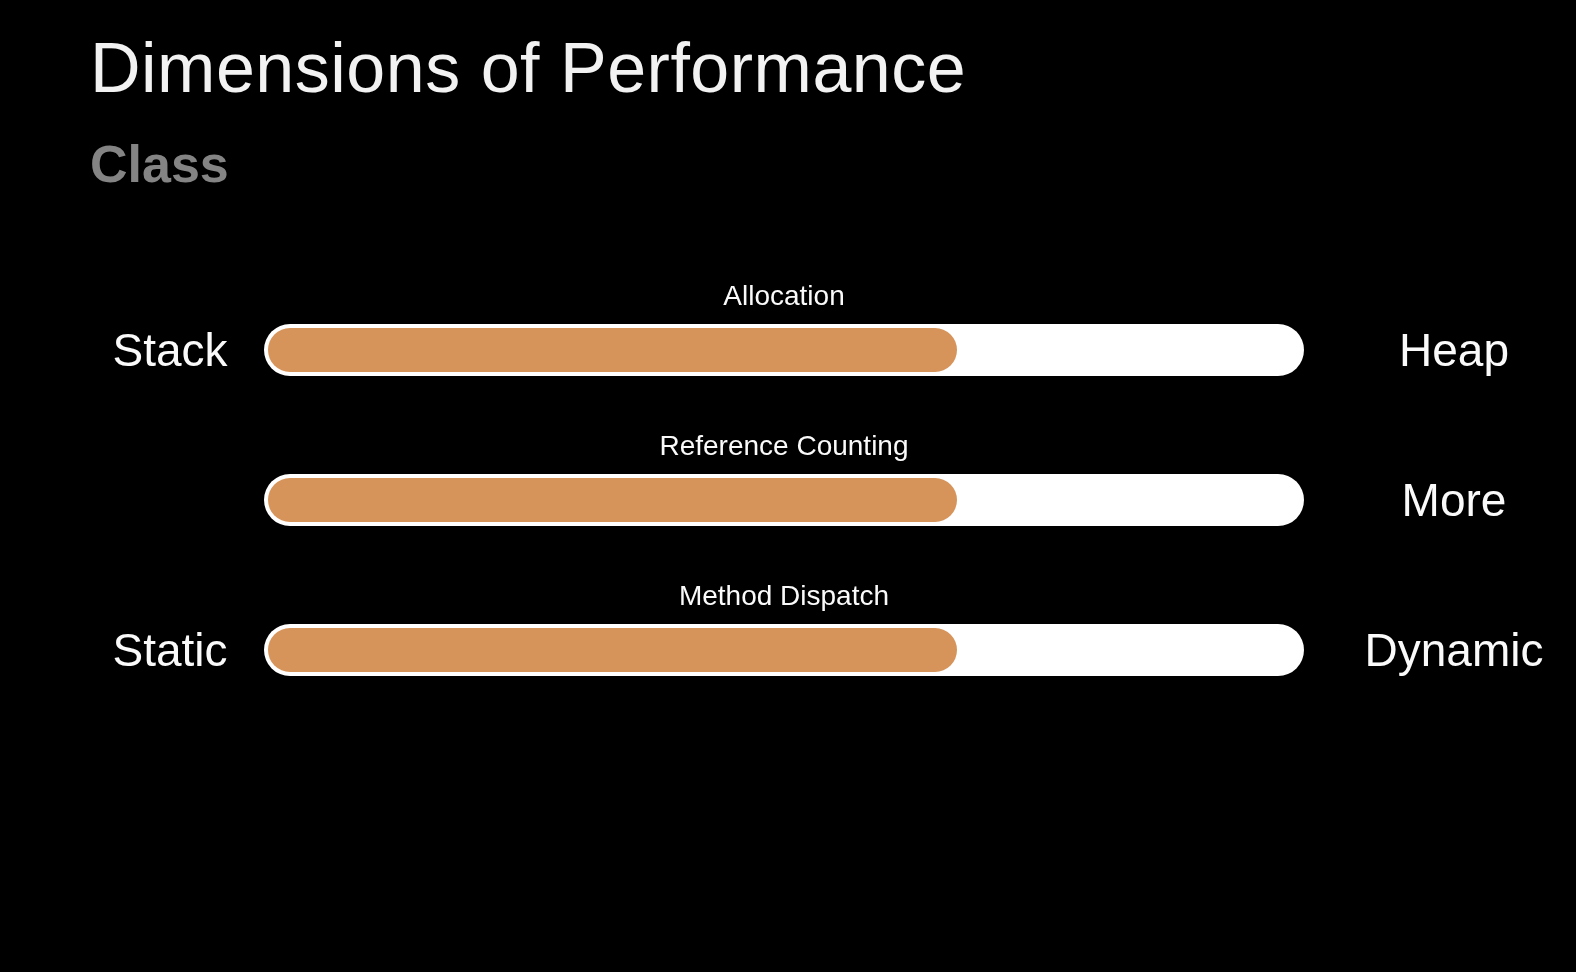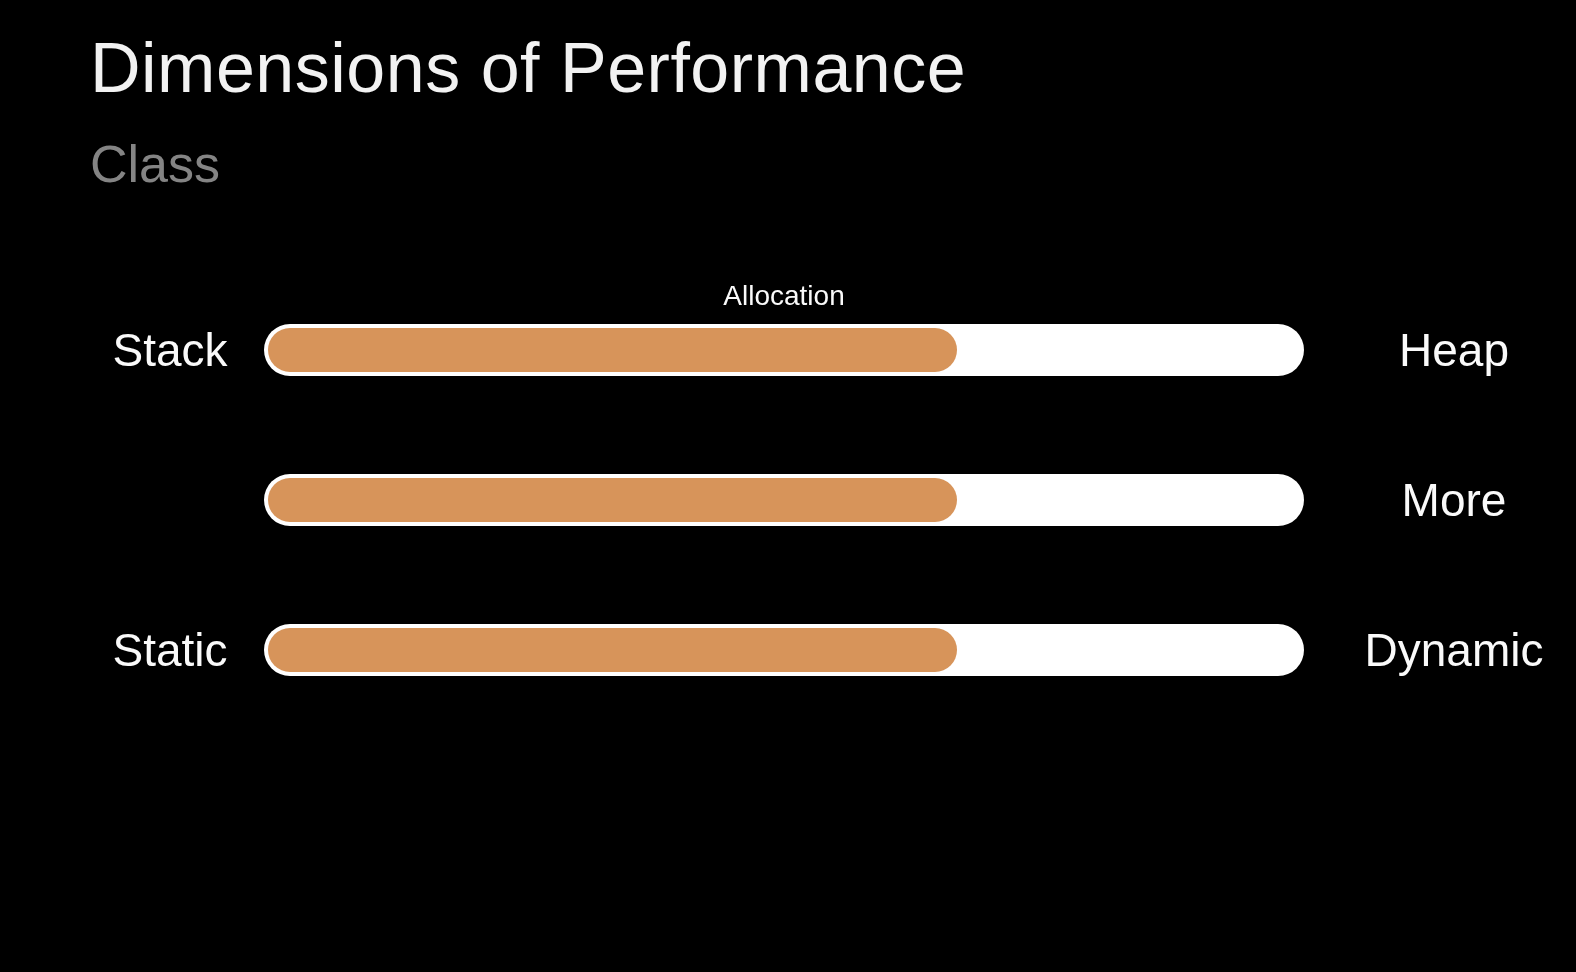--- a/index.html
+++ b/index.html
@@ -24,21 +24,21 @@
     font-weight: 300;
     letter-spacing: 0.5px;
     color: var(--title, #f2f2f2);
     white-space: nowrap;
   }
   .subtitle {
     position: absolute;
     left: 90px;
     top: 134px;
     font-size: 52px;
-    font-weight: 400;
+    font-weight: 700;
     color: var(--subtitle, #848484);
     white-space: nowrap;
   }
   .rows {
     position: absolute;
     left: 0;
     top: 270px;
     width: 1576px;
   }
   .row {
@@ -102,27 +102,29 @@
     <div class="row">
       <div class="bar-title">Allocation</div>
       <div class="side-label left">Stack</div>
       <div class="track">
         <div class="fill" style="width: calc(67% - 8px);"></div>
       </div>
       <div class="side-label right">Heap</div>
     </div>
 
     <div class="row">
+      <div class="bar-title">Reference Counting</div>
       <div class="track">
         <div class="fill" style="width: calc(67% - 8px);"></div>
       </div>
       <div class="side-label right">More</div>
     </div>
 
     <div class="row">
+      <div class="bar-title">Method Dispatch</div>
       <div class="side-label left">Static</div>
       <div class="track">
         <div class="fill" style="width: calc(67% - 8px);"></div>
       </div>
       <div class="side-label right">Dynamic</div>
     </div>
 
   </div>
 </div>
 

